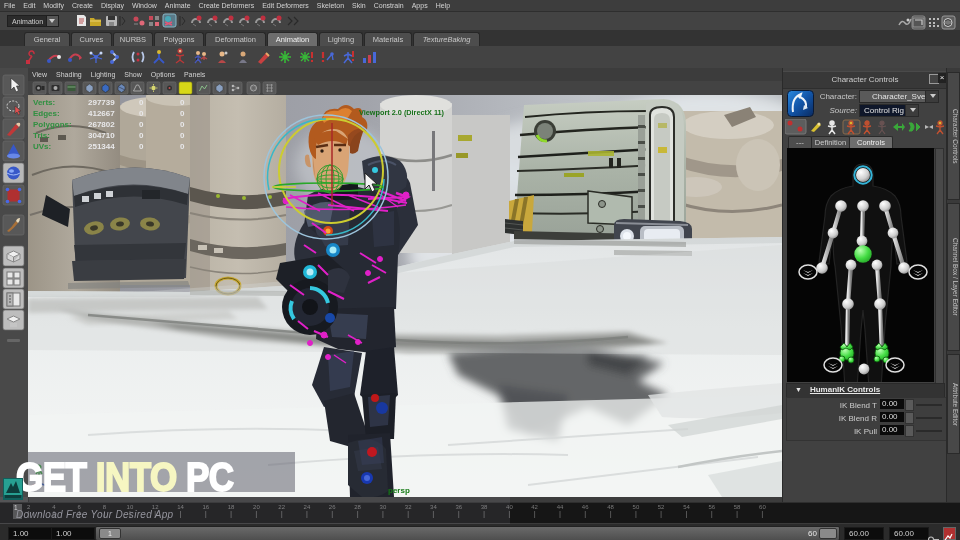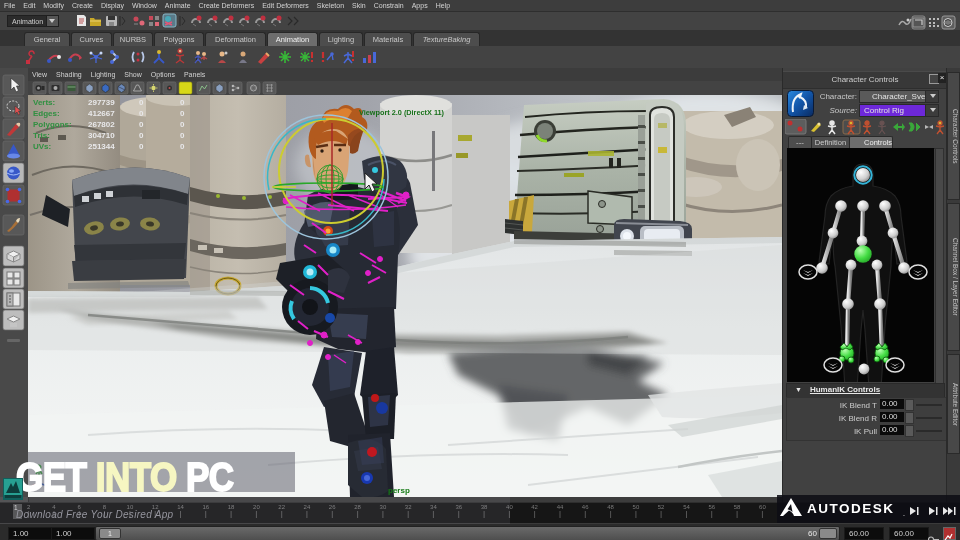--- a/index.html
+++ b/index.html
@@ -738,21 +738,21 @@
       <path d="M6,22 Q4,8 14,4 L13,7 Q20,10 19,18" fill="none" stroke="#eef4fa" stroke-width="2"></path>
       <path d="M14,4 L10,6 L13,9 Z" fill="#eef4fa"></path>
       <path d="M17,15 l4,3 -5,2 Z" fill="#dde8f2"></path>
     </svg>
     <div class="abs" style="left:30px;top:24px;width:44px;color:#c8c8c8;font-size:8px;text-align:right;">Character:</div>
     <div class="abs" style="left:76px;top:22px;width:80px;height:13px;background:#5a5a5a;border:1px solid #2a2a2a;color:#e2e2e2;font-size:8px;line-height:12px;padding-left:12px;box-sizing:border-box;">Character_Sven
       <div class="abs" style="right:0;top:0;width:12px;height:11px;background:#3c3c3c;border-left:1px solid #2a2a2a;"></div>
       <div class="abs" style="right:2px;top:3px;border:3.5px solid transparent;border-top:4.5px solid #ccc;"></div>
     </div>
     <div class="abs" style="left:30px;top:38px;width:44px;color:#c8c8c8;font-size:8px;text-align:right;font-style:italic;">Source:</div>
-    <div class="abs" style="left:76px;top:36px;width:80px;height:13px;background:#6d28d9;border:1px solid #2a2a2a;color:#e2e2e2;font-size:8px;line-height:12px;padding-left:4px;box-sizing:border-box;">Control Rig
+    <div class="abs" style="left:76px;top:36px;width:60px;height:13px;background:#0f172a;border:1px solid #2a2a2a;color:#e2e2e2;font-size:8px;line-height:12px;padding-left:4px;box-sizing:border-box;">Control Rig
       <div class="abs" style="right:0;top:0;width:12px;height:11px;background:#3c3c3c;border-left:1px solid #2a2a2a;"></div>
       <div class="abs" style="right:2px;top:3px;border:3.5px solid transparent;border-top:4.5px solid #ccc;"></div>
     </div>
 
     <svg class="abs" style="left:2px;top:51px;" width="160" height="16" viewBox="0 0 160 16">
       <rect x="0" y="0" width="21" height="15" rx="2" fill="#5d5d5d" stroke="#777"></rect>
       <circle cx="5" cy="4" r="2.5" fill="#c03030"></circle>
         <circle cx="15" cy="10" r="2.5" fill="#c03030"></circle>
       <path d="M26,12 L33,4 L36,6 L29,13 Z" fill="#d8c030"></path>
         <circle cx="34" cy="5" r="1.5" fill="#f0e0a0"></circle>
@@ -778,21 +778,21 @@
       <path d="M140,6 l4,2 -4,2 Z M148,6 l-4,2 4,2 Z" fill="#b8b8b8"></path>
       <g stroke="#c05030" stroke-width="1.3">
           <circle cx="155" cy="4" r="2" fill="#d8b830"></circle>
           <path d="M155,6 L155,11 M155,8 L151,7 M155,8 L159,7 M155,11 L152,15 M155,11 L158,15"></path>
         </g>
     </svg>
 
     <div class="abs" style="left:4px;top:68px;width:156px;height:12px;border-bottom:1px solid #2a2a2a;"></div>
     <div class="abs" style="left:5px;top:68px;width:22px;height:12px;background:#4d4d4d;border:1px solid #2a2a2a;border-bottom:none;border-radius:2px 2px 0 0;color:#ccc;font-size:8px;line-height:11px;text-align:center;">---</div>
     <div class="abs" style="left:28px;top:68px;width:37px;height:12px;background:#4d4d4d;border:1px solid #2a2a2a;border-bottom:none;border-radius:2px 2px 0 0;color:#ccc;font-size:7.5px;line-height:11px;text-align:center;">Definition</div>
-    <div class="abs" style="left:66px;top:68px;width:42px;height:12px;background:#6d6d6d;border:1px solid #2a2a2a;border-bottom:none;border-radius:2px 2px 0 0;color:#f0f0f0;font-size:7.5px;line-height:11px;text-align:right;">Controls</div>
+    <div class="abs" style="left:66px;top:68px;width:42px;height:12px;background:#6d6d6d;border:1px solid #2a2a2a;border-bottom:none;border-radius:2px 2px 0 0;color:#f0f0f0;font-size:7.5px;line-height:11px;text-align:center;">Controls</div>
 
     <svg class="abs" style="left:4px;top:80px;" width="147" height="234" viewBox="0 0 147 234">
       <rect x="0" y="0" width="147" height="234" fill="#050505"></rect>
       <defs>
         <radialGradient id="joint" cx="0.35" cy="0.3" r="0.9">
           <stop offset="0" stop-color="#ffffff"></stop>
             <stop offset="0.55" stop-color="#cfcfcf"></stop>
             <stop offset="1" stop-color="#6f6f6f"></stop>
         </radialGradient>
         <radialGradient id="gjoint" cx="0.35" cy="0.3" r="0.9">
@@ -981,26 +981,14 @@
   <div id="tlband" class="abs"></div>
   <div id="wmband" class="abs"></div>
   <div id="wm" class="abs">GET <span class="y">INTO</span> PC</div>
   <svg id="gipc" class="abs" width="20" height="22" viewBox="0 0 20 22">
     <rect x="0" y="0" width="20" height="22" fill="#11605c"></rect>
     <rect x="1" y="1" width="18" height="16" fill="#27a092"></rect>
     <path d="M3,15 L8,5 L10,9 L13,3 L17,15 Z" fill="#0e3e3c"></path>
     <rect x="2" y="17" width="16" height="3" fill="#0e3e3c"></rect>
   </svg>
   <div id="dlapp" class="abs">Download Free Your Desired App</div>
-  <div id="adsk" class="abs">
-      <svg class="abs" style="left:0;top:0;" width="183" height="28" viewBox="0 0 183 28">
-      <path d="M14,3 L25,21 L17,21 Q15.8,17 12,15.5 L6,21 L3,21 Z M14,9 L10.5,14.2 Q13.5,14.6 15.5,17 Z" fill="#ffffff"></path>
-      <text x="30" y="18" font-size="13.5" font-weight="bold" fill="#ffffff" letter-spacing="1.5" font-family="Liberation Sans, sans-serif">AUTODESK</text>
-      <text x="126" y="21" font-size="7" fill="#ffffff">.</text>
-      <g fill="#e8e8e8">
-        <path d="M133,12 l6,4 -6,4 Z M140,12 l1.5,0 0,8 -1.5,0 Z"></path>
-        <path d="M152,12 l6,4 -6,4 Z M159,12 l1.5,0 0,8 -1.5,0 Z"></path>
-        <path d="M166,12 l5,4 -5,4 Z M171,12 l5,4 -5,4 Z M177,12 l1.5,0 0,8 -1.5,0 Z"></path>
-      </g>
-    </svg>
-    </div>
 
 </div>
 
 </body></html>

